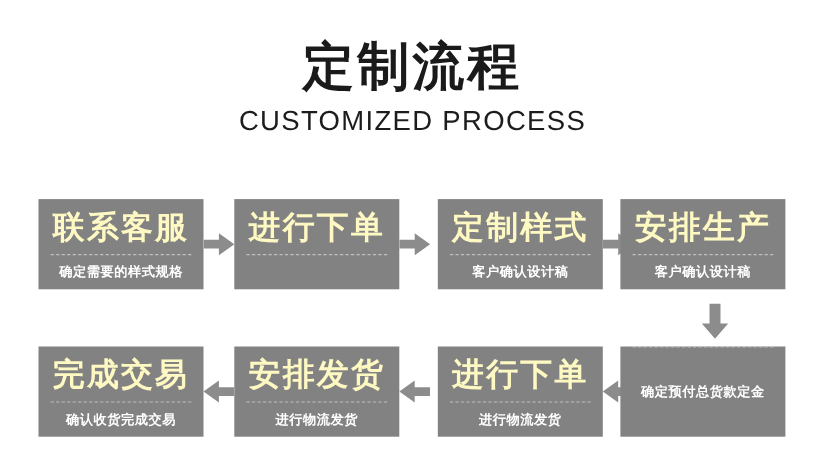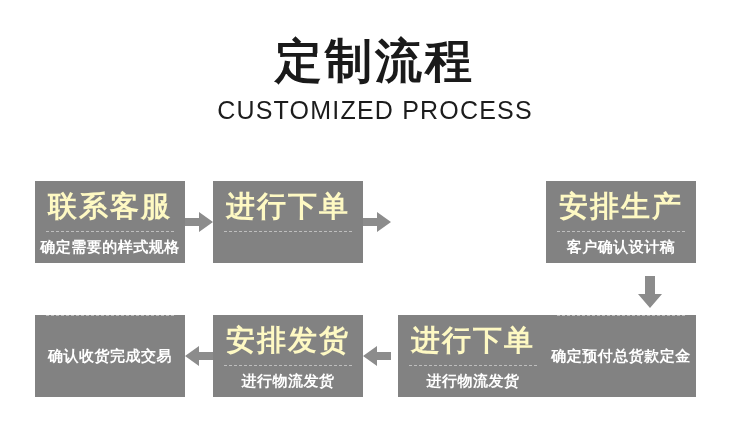--- a/index.html
+++ b/index.html
@@ -66,21 +66,21 @@
     background: #828282;
     box-sizing: border-box;
     display: flex;
     flex-direction: column;
     align-items: center;
     justify-content: flex-start;
   }
   .step-box.pos-0 { left: 35px; }
   .step-box.pos-1 { left: 213px; }
   .step-box.pos-2 { left: 398px; }
-  .step-box.pos-3 { left: 546px; }
+  .step-box.pos-3 { left: 564px; }
 
   .step-title {
     width: 100%;
     height: 50px;
     line-height: 50px;
     text-align: center;
     font-size: 29px;
     font-weight: 700;
     color: #fef9c3;
     letter-spacing: 2px;
@@ -92,21 +92,21 @@
     border-top: 1px dashed #c9c9c9;
     opacity: .85;
   }
   .step-sub {
     width: 100%;
     flex: 1;
     display: flex;
     align-items: center;
     justify-content: center;
     text-align: center;
-    font-size: 15px;
+    font-size: 12px;
     font-weight: 700;
     color: #ffffff;
     letter-spacing: .5px;
     font-family: "DejaVu Sans", "Liberation Sans", sans-serif;
   }
 
   
   .arrow-h {
     position: absolute;
     top: 28px;
@@ -155,20 +155,25 @@
       <div class="step-title">进行下单</div>
       <div class="step-divider"></div>
     </div>
 
     <div class="arrow-h gap-1">
       <svg viewBox="0 0 28 26" xmlns="http://www.w3.org/2000/svg">
         <polygon points="0,9 14,9 14,3 28,13 14,23 14,17 0,17" fill="#8c8c8c"></polygon>
       </svg>
     </div>
 
+    <div class="step-box pos-2">
+      <div class="step-title">定制样式</div>
+      <div class="step-divider"></div>
+      <div class="step-sub">客户确认设计稿</div>
+    </div>
 
     <div class="arrow-h gap-2">
       <svg viewBox="0 0 28 26" xmlns="http://www.w3.org/2000/svg">
         <polygon points="0,9 14,9 14,3 28,13 14,23 14,17 0,17" fill="#8c8c8c"></polygon>
       </svg>
     </div>
 
     <div class="step-box pos-3">
       <div class="step-title">安排生产</div>
       <div class="step-divider"></div>
@@ -178,20 +183,21 @@
 
   <div class="arrow-v">
     <svg viewBox="0 0 26 32" xmlns="http://www.w3.org/2000/svg">
       <polygon points="8,0 18,0 18,18 25,18 13,32 1,18 8,18" fill="#8c8c8c"></polygon>
     </svg>
   </div>
 
   <div class="row row-2">
 
     <div class="step-box pos-0">
+      <div class="step-title">完成交易</div>
       <div class="step-divider"></div>
       <div class="step-sub">确认收货完成交易</div>
     </div>
 
     <div class="arrow-h gap-0">
       <svg viewBox="0 0 28 26" xmlns="http://www.w3.org/2000/svg">
         <polygon points="28,9 14,9 14,3 0,13 14,23 14,17 28,17" fill="#8c8c8c"></polygon>
       </svg>
     </div>
 

